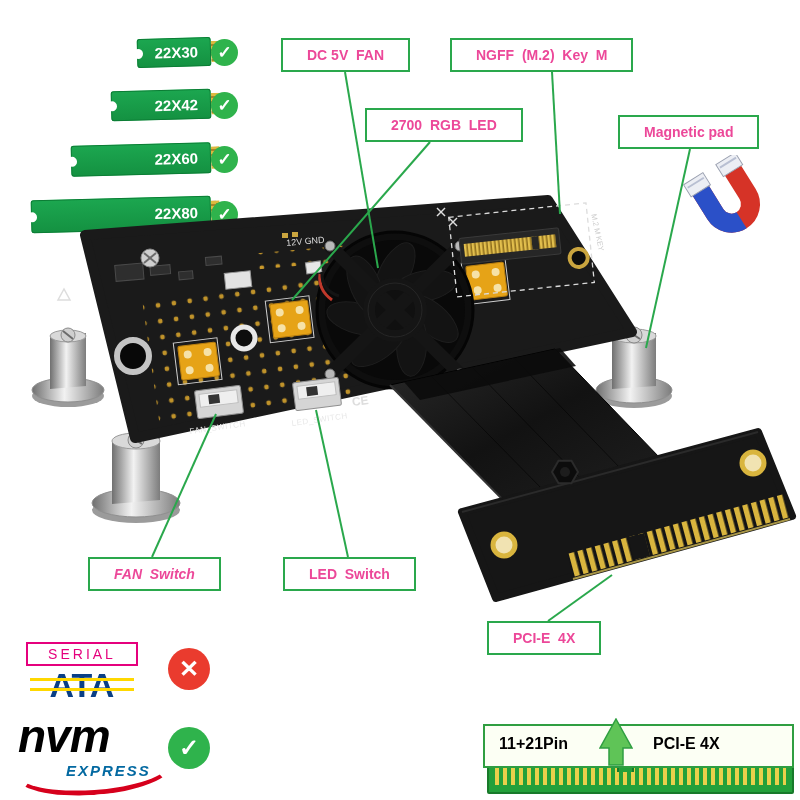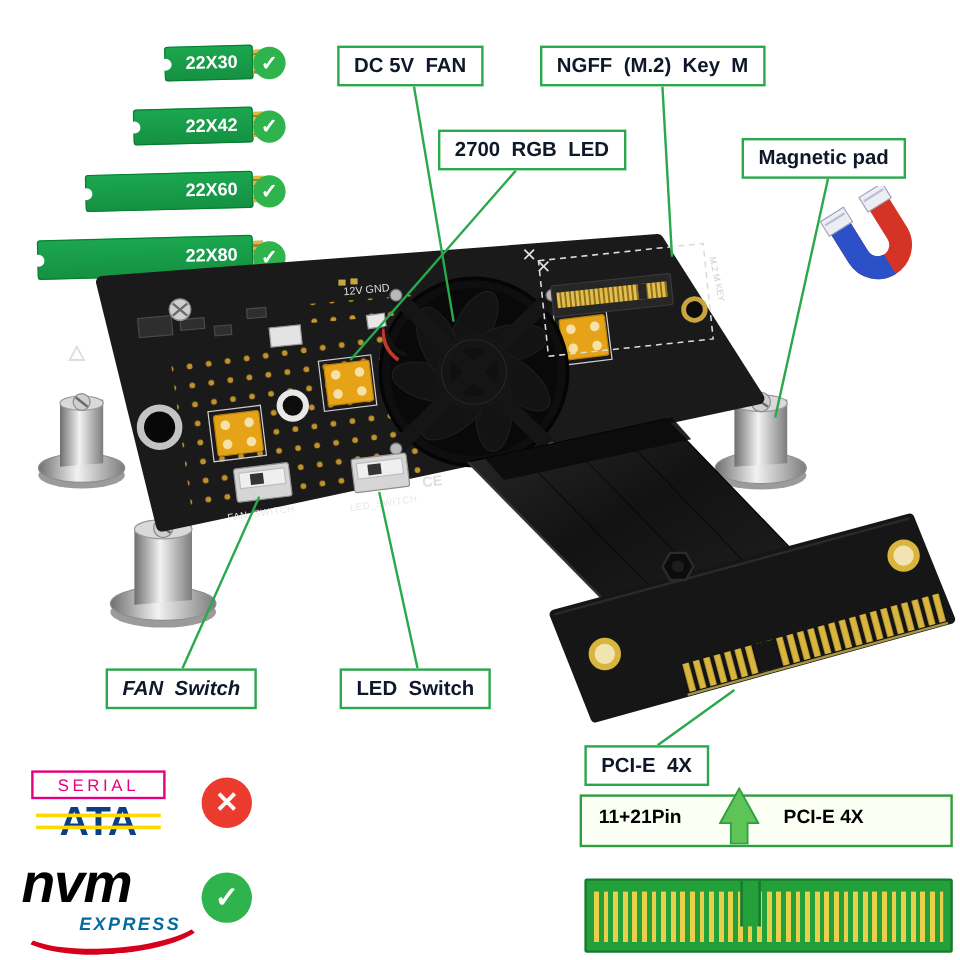--- a/index.html
+++ b/index.html
@@ -16,22 +16,22 @@
           background:repeating-linear-gradient(180deg,#dcb93f 0 3px,#a8842a 3px 5px);
           clip-path:polygon(0 0,100% 0,100% 52%,55% 52%,55% 66%,100% 66%,100% 100%,0 100%);}
   .badge{position:absolute;border-radius:50%;color:#fff;display:flex;align-items:center;
          justify-content:center;font-weight:bold;}
   .check{background:#2fb34c;}
   .cross{background:#ea3b2e;}
   .badge.small{width:27px;height:27px;font-size:17px;}
   .badge.big{width:42px;height:42px;font-size:24px;}
   
   .callout{position:absolute;background:#ffffff;border:2px solid #2aa84c;height:30px;
-           display:inline-flex;align-items:center;padding:0 12px;font-size:17px;font-weight:bold;
-           color:#0f172a;white-space:pre;z-index:5;}
+           display:inline-flex;align-items:center;padding:0 24px;font-size:14px;font-weight:bold;
+           color:#ec4899;white-space:pre;z-index:5;}
   
   #product-svg{position:absolute;left:0;top:0;z-index:1;}
   #lines-svg{position:absolute;left:0;top:0;z-index:3;}
   #magnet-svg{position:absolute;left:683px;top:155px;z-index:4;}
   svg text{font-family:"Liberation Sans", sans-serif;}
   
   .sata{position:absolute;left:26px;top:642px;width:112px;z-index:5;}
   .sata-serial{border:2px solid #e5007d;color:#e5007d;font-size:14px;font-weight:normal;
                letter-spacing:3px;text-align:center;padding:2px 0;}
   .sata-ata{font-size:34px;font-weight:bold;color:#0a3f86;text-align:center;
@@ -41,21 +41,21 @@
   .sata-ata::before{top:10px;}
   .sata-ata::after{top:20px;}
   
   .nvme{position:absolute;left:18px;top:716px;width:160px;height:72px;z-index:5;}
   .nvm-word{font-size:46px;font-weight:bold;font-style:italic;color:#000;line-height:.9;letter-spacing:-1px;}
   .nvme-swoosh{position:absolute;left:-4px;top:28px;width:150px;height:42px;border:4px solid transparent;
             border-bottom:5px solid #d6001c;border-radius:50%;transform:rotate(-4deg);}
   .express-word{position:absolute;left:48px;top:46px;color:#0369a1;font-size:15px;font-weight:bold;
             font-style:italic;letter-spacing:2px;}
   
-  .bubble{position:absolute;left:483px;top:662px;width:307px;height:40px;background:#fcfff4;
+  .bubble{position:absolute;left:483px;top:724px;width:307px;height:40px;background:#fcfff4;
           border:2px solid #2f9e41;z-index:5;}
   .bubble .pins{position:absolute;left:14px;top:9px;font-size:16px;font-weight:bold;}
   .bubble .slot{position:absolute;left:168px;top:9px;font-size:16px;font-weight:bold;}
   .up-arrow{position:absolute;left:114px;top:-8px;width:34px;height:48px;}
   .edge-board{position:absolute;left:487px;top:732px;width:303px;height:58px;background:#23a03a;
           border:2px solid #187a2a;border-radius:2px;z-index:4;}
   .edge-fingers{position:absolute;left:6px;right:6px;top:9px;bottom:7px;
           background:repeating-linear-gradient(90deg,#e9d04b 0 4px,#23a03a 4px 8px);}
   .edge-notch{position:absolute;left:128px;top:0px;width:13px;height:38px;background:#23a03a;
           border-left:2px solid #187a2a;border-right:2px solid #187a2a;}

